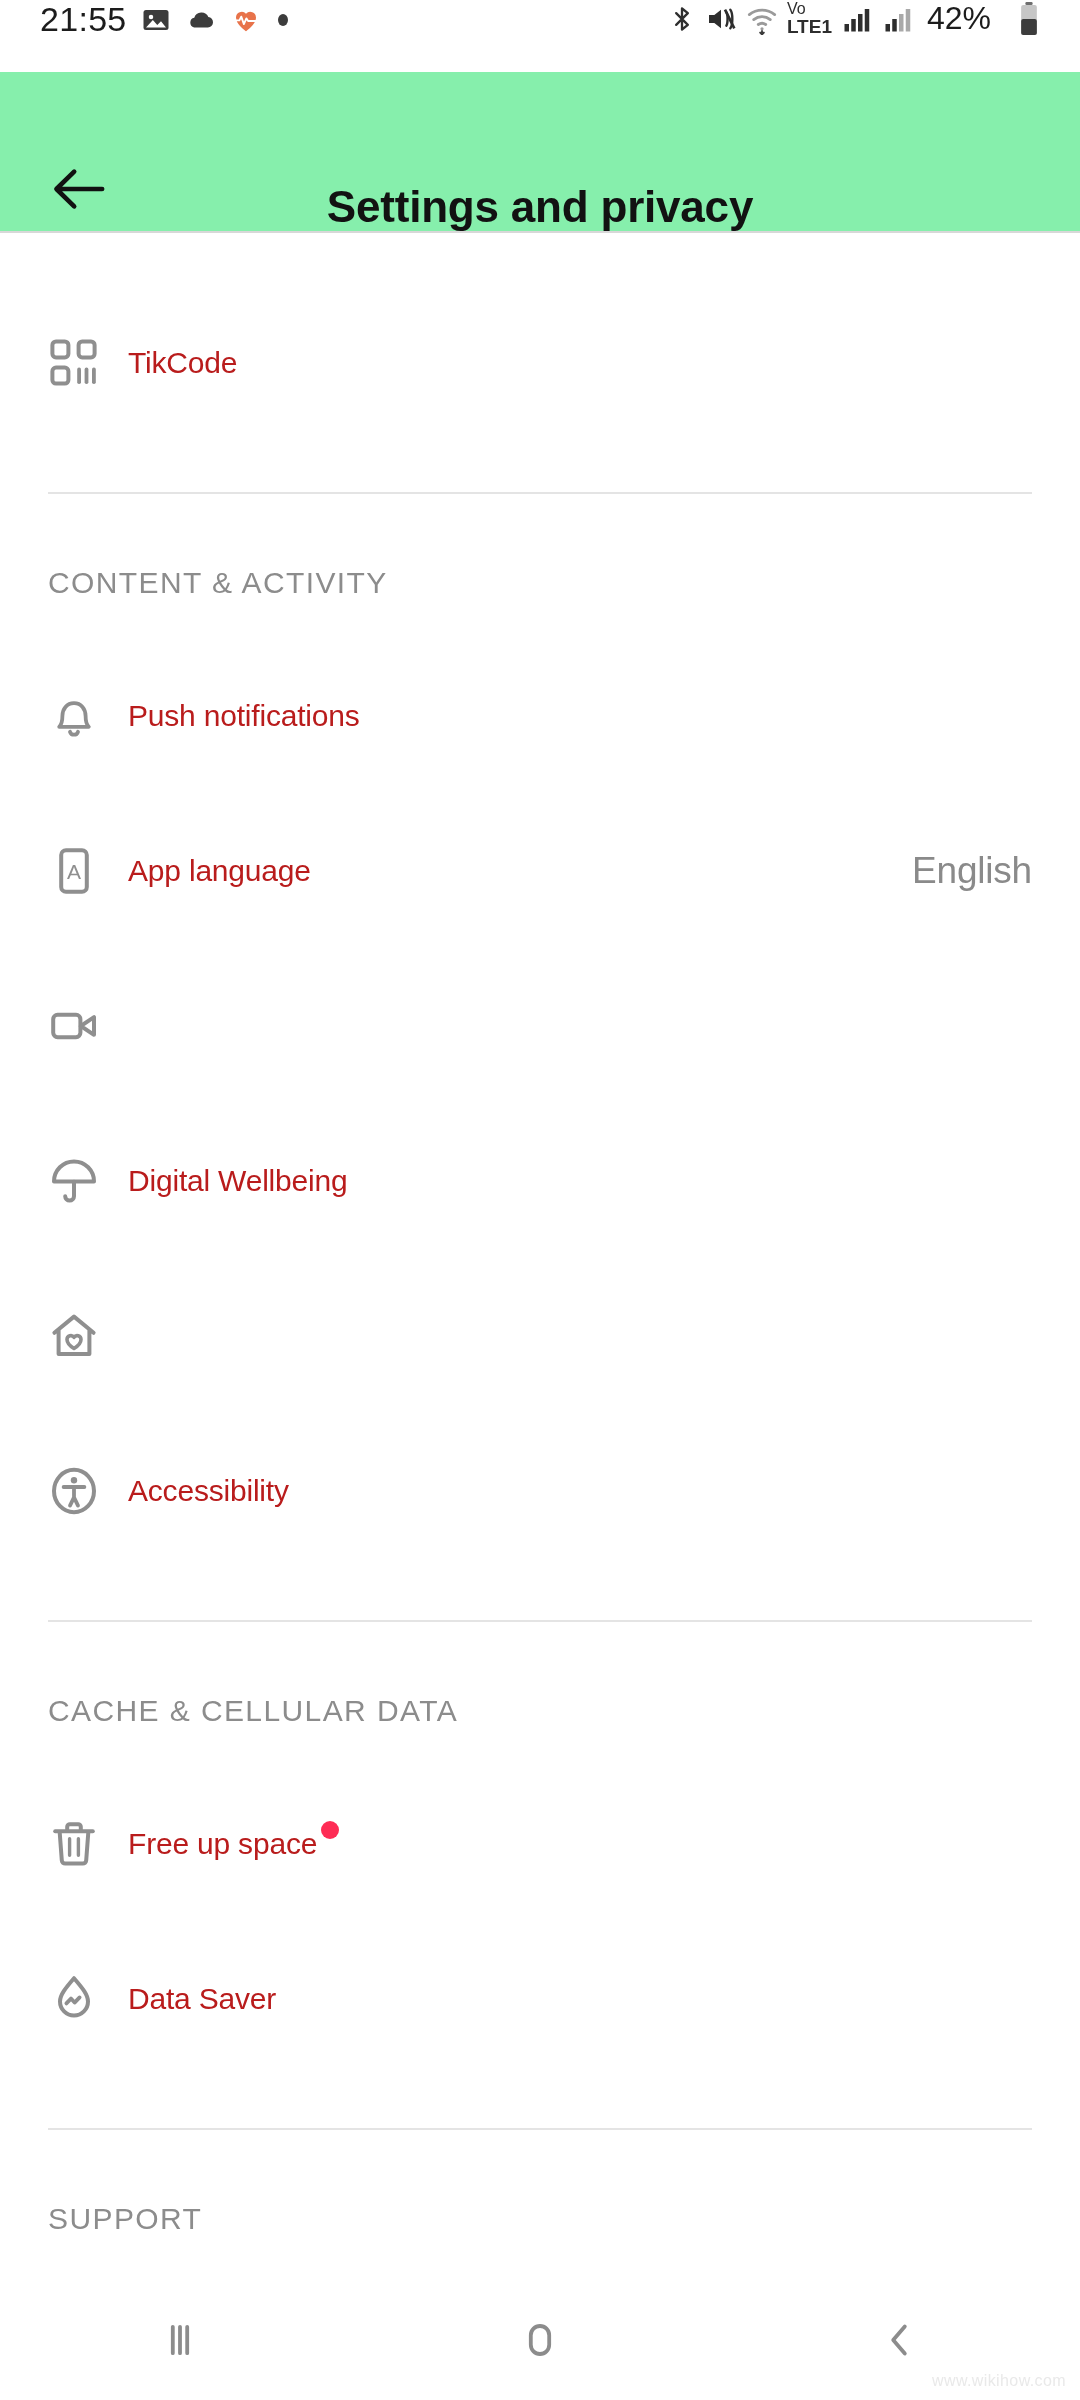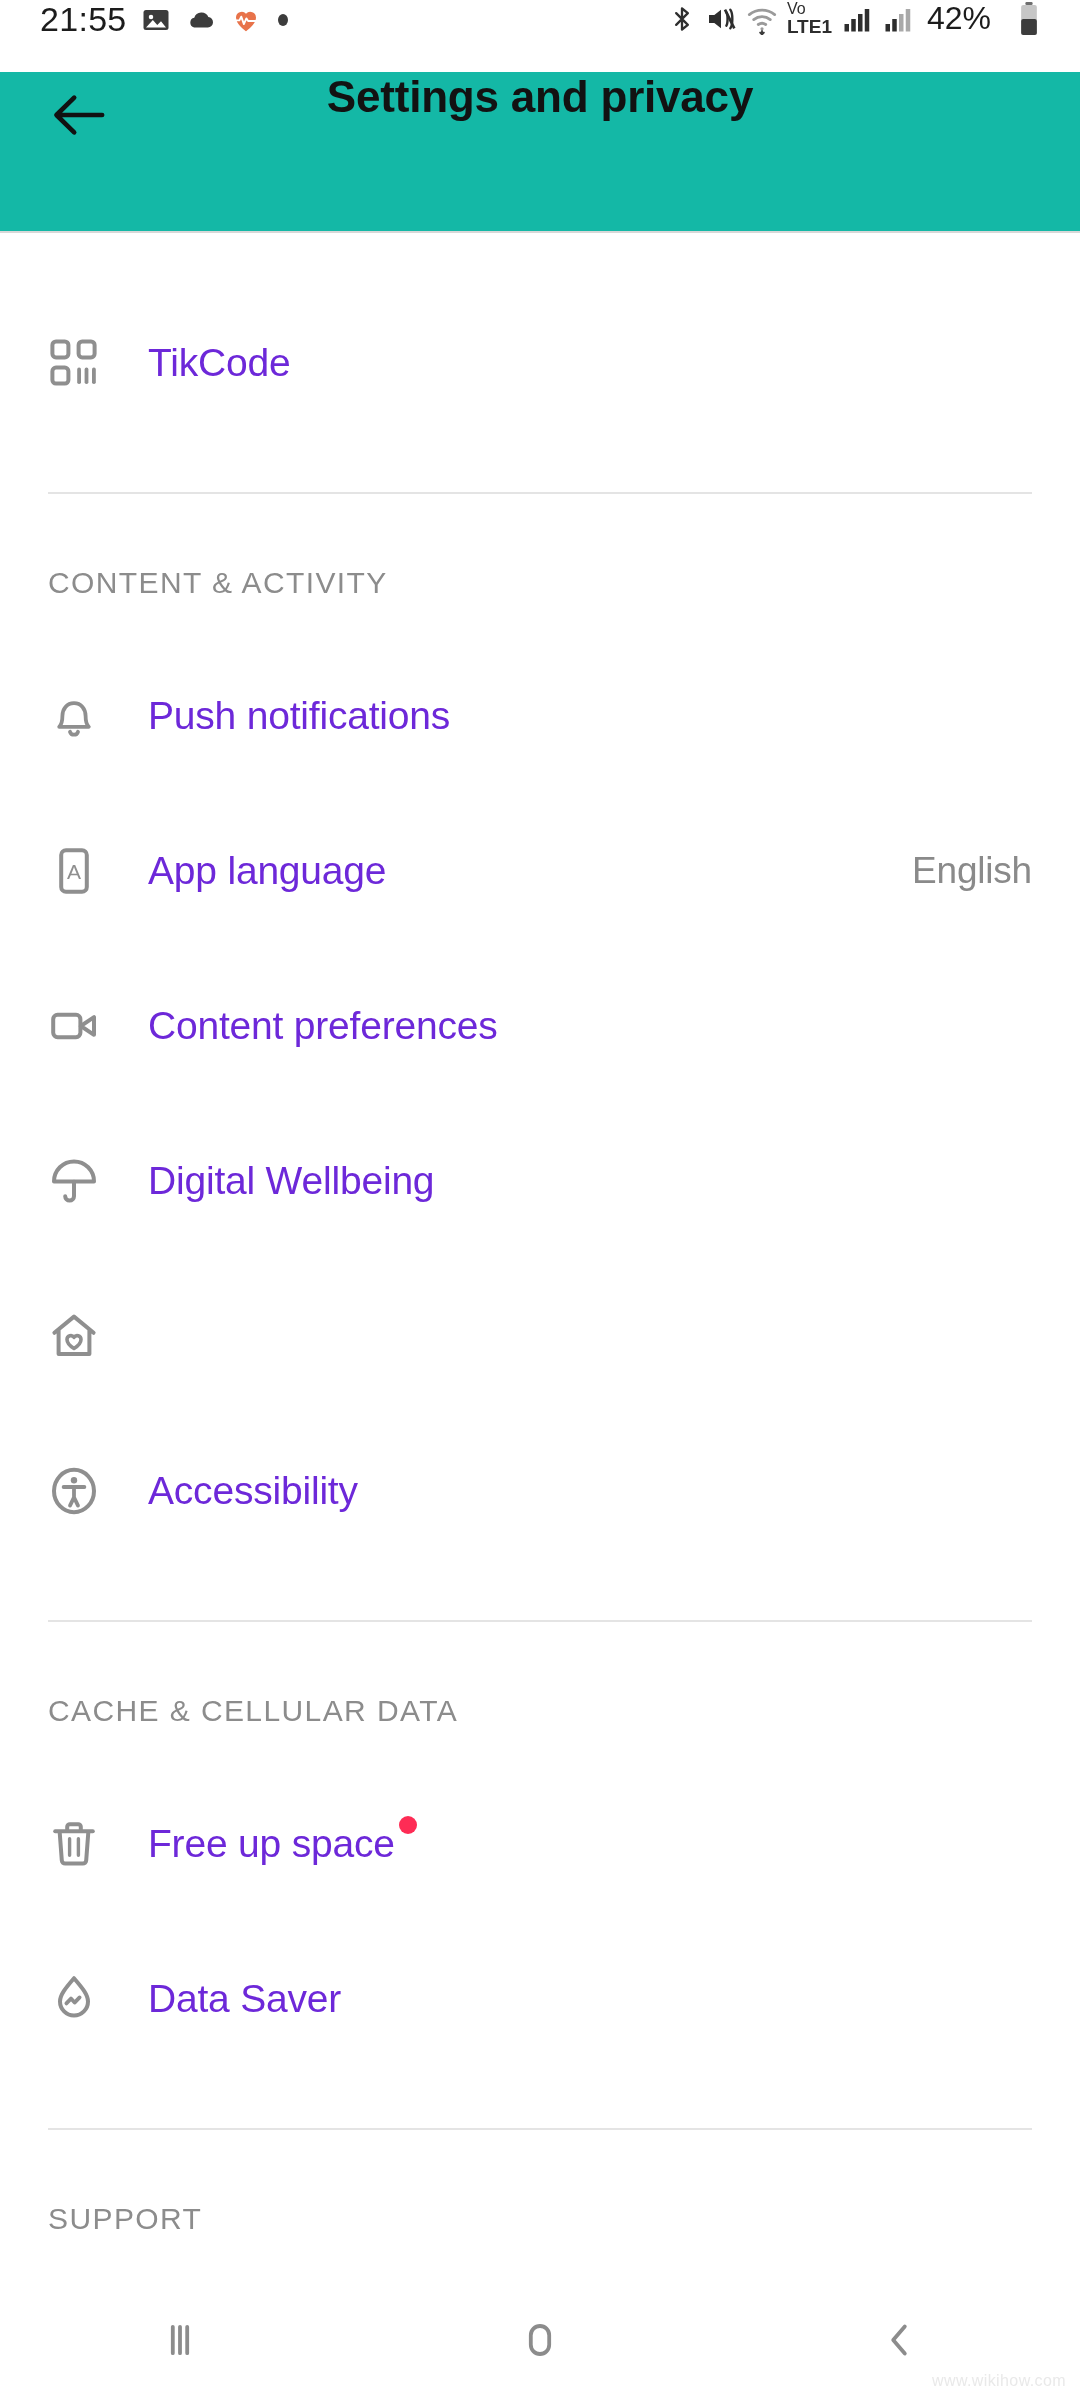--- a/index.html
+++ b/index.html
@@ -43,23 +43,23 @@
     margin-left: 4px;
     margin-right: 18px;
   }
 
   
   .header {
     position: absolute;
     top: 72px; left: 0;
     width: 1080px;
     height: 160px;
-    background: #14b8a6;
-    display: flex;
-    align-items: flex-start;
+    background: #86efac;
+    display: flex;
+    align-items: flex-end;
   }
   .back-btn {
     position: absolute;
     left: 36px;
     width: 86px; height: 86px;
     display: flex; align-items: center; justify-content: center;
     cursor: pointer;
   }
   .header-title {
     width: 100%;
@@ -94,23 +94,23 @@
   .row:first-child { margin-top: 52px; }
   .row-icon {
     width: 56px;
     min-width: 56px;
     height: 56px;
     display: flex;
     align-items: center;
     justify-content: flex-start;
   }
   .row-label {
-    margin-left: 44px;
-    font-size: 39px;
-    color: #6d28d9;
+    margin-left: 24px;
+    font-size: 30px;
+    color: #b91c1c;
     letter-spacing: -0.2px;
     position: relative;
     white-space: nowrap;
   }
   .row-value {
     margin-left: auto;
     font-size: 37px;
     color: #8a8a8a;
     letter-spacing: -0.2px;
   }
@@ -308,21 +308,20 @@
       <span class="row-value">English</span>
     </div>
 
     <div class="row">
       <span class="row-icon">
         <svg width="52" height="52" viewBox="0 0 26 26">
           <rect x="2.6" y="7.4" width="13.6" height="11.2" rx="2.2" fill="none" stroke="#8f8f8f" stroke-width="2"></rect>
           <path d="M23 8.6v8.8l-6.6-4.4z" fill="none" stroke="#8f8f8f" stroke-width="2" stroke-linejoin="round"></path>
         </svg>
       </span>
-      <span class="row-label">Content preferences</span>
     </div>
 
     <div class="row">
       <span class="row-icon">
         <svg width="52" height="52" viewBox="0 0 26 26">
           <path d="M3 13.2a10 10 0 0 1 20 0z" fill="none" stroke="#8f8f8f" stroke-width="2" stroke-linejoin="round"></path>
           <path d="M13 13.4v7.2a2.2 2.2 0 0 1-4.4 0" fill="none" stroke="#8f8f8f" stroke-width="2" stroke-linecap="round"></path>
         </svg>
       </span>
       <span class="row-label">Digital Wellbeing</span>

